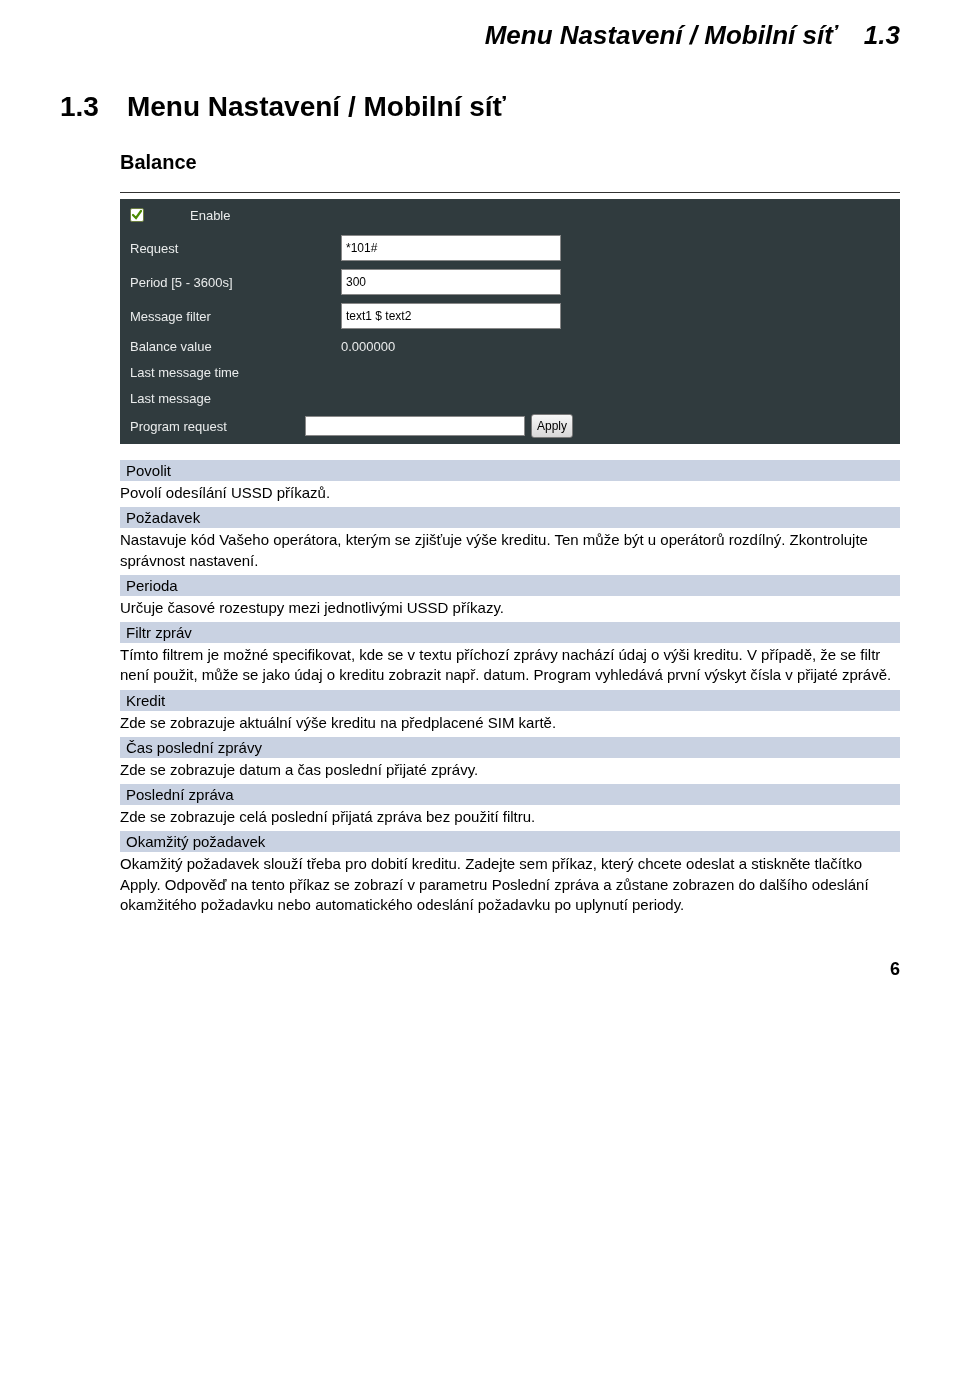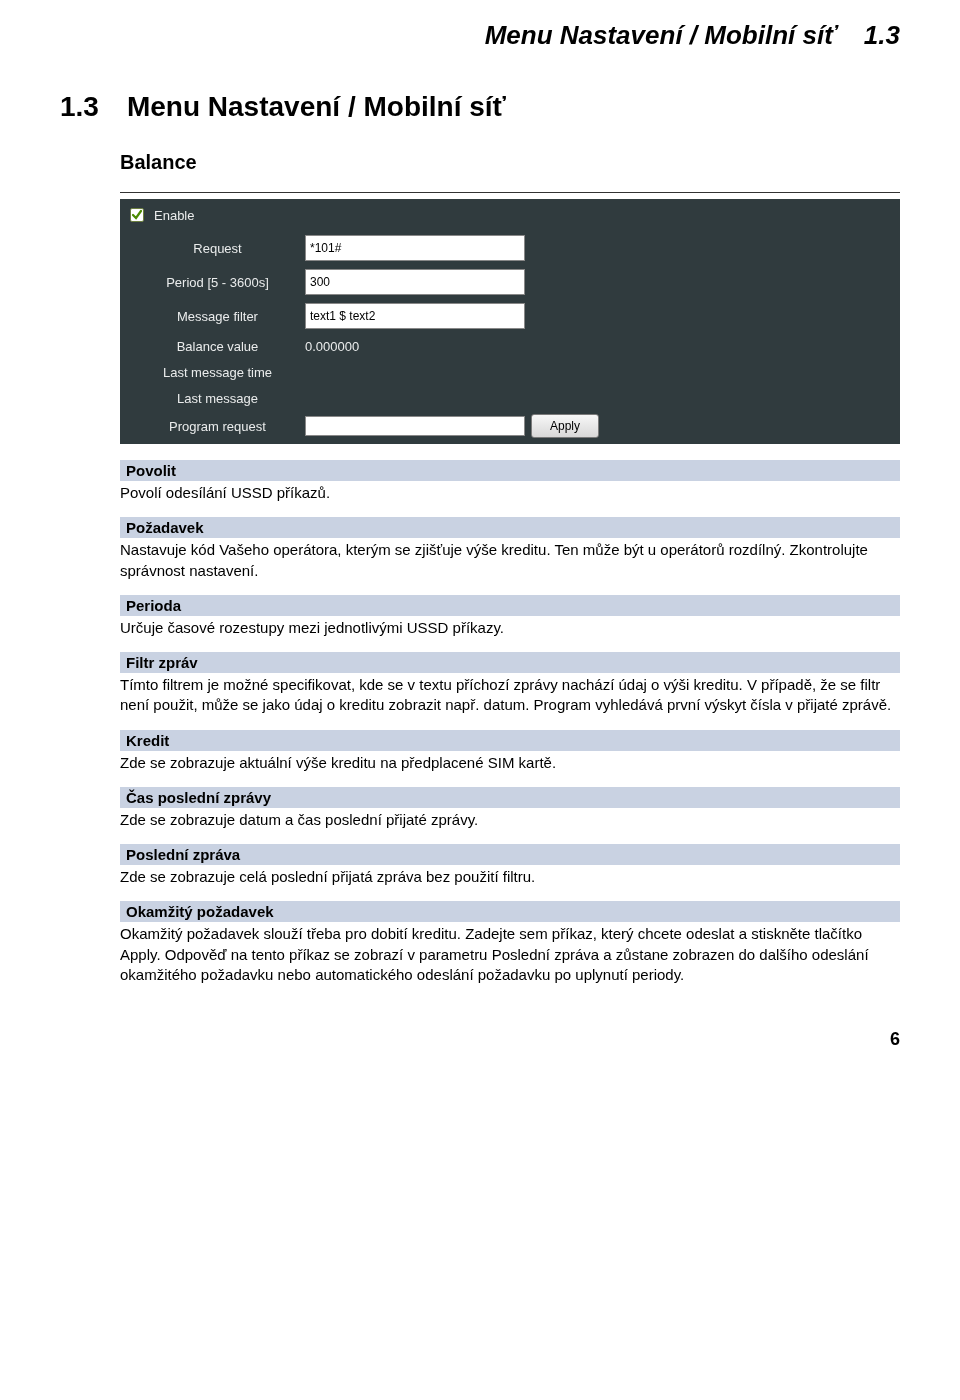--- a/index.html
+++ b/index.html
@@ -47,27 +47,27 @@
     font-family: Verdana, Arial, sans-serif;
     font-size: 13px;
     padding: 0;
     margin-bottom: 16px;
   }
   .panel-row {
     display: flex;
     align-items: center;
     padding: 4px 10px;
     min-height: 26px;
+    gap: 36px;
   }
   .panel-row.tall { min-height: 32px; }
   .panel-label {
     width: 175px;
     color: #eaecec;
     font-size: 13px;
-    text-align: center;
   }
   .panel-value { color: #eaecec; font-size: 13px; }
   .panel-input {
     width: 220px;
     height: 26px;
     border: 1px solid #888;
     background: #fff;
     color: #000;
     font-size: 12px;
     padding: 1px 4px;
@@ -82,21 +82,21 @@
     flex: 0 0 220px;
     height: 20px;
     border: 1px solid #888;
     background: #fff;
     padding: 1px 4px;
     font-size: 12px;
   }
   .apply-btn {
     margin-left: 6px;
     height: 24px;
-    width: 68px;
+    width: 42px;
     font-size: 12px;
     background: linear-gradient(#f7f7f7, #d8d8d8);
     border: 1px solid #7a7a7a;
     border-radius: 3px;
     cursor: pointer;
     font-family: Arial, sans-serif;
   }
   .checkbox {
     width: 14px;
     height: 14px;
@@ -105,24 +105,24 @@
     border-radius: 2px;
     display: inline-flex;
     align-items: center;
     justify-content: center;
     margin-right: 10px;
   }
   .checkbox svg { width: 12px; height: 12px; }
   .desc-block { margin-left: 60px; margin-bottom: 2px; }
   .term-head {
     background: #c9d2e2;
-    font-weight: bold;
+    font-weight: normal;
     font-size: 15px;
     padding: 2px 6px;
-    margin-top: 10px;
+    margin-top: 0;
   }
   .term-body {
     font-size: 15px;
     line-height: 1.35;
     padding: 2px 0 4px 0;
   }
   .page-number {
     text-align: right;
     font-size: 18px;
     font-weight: bold;

